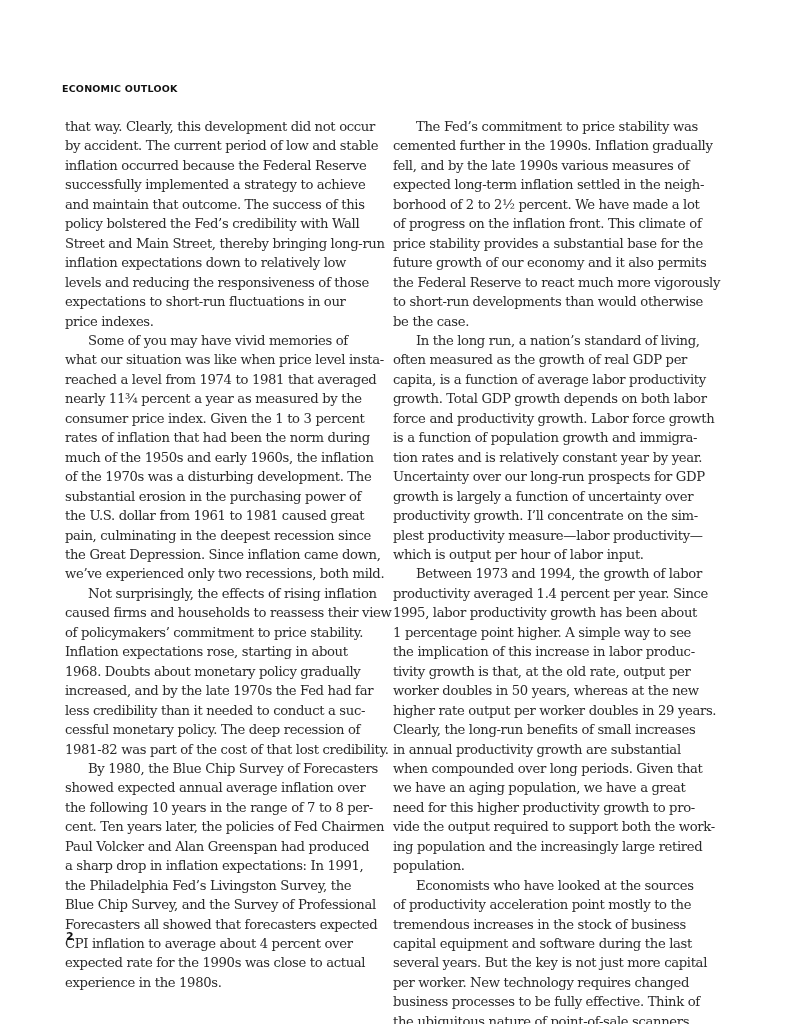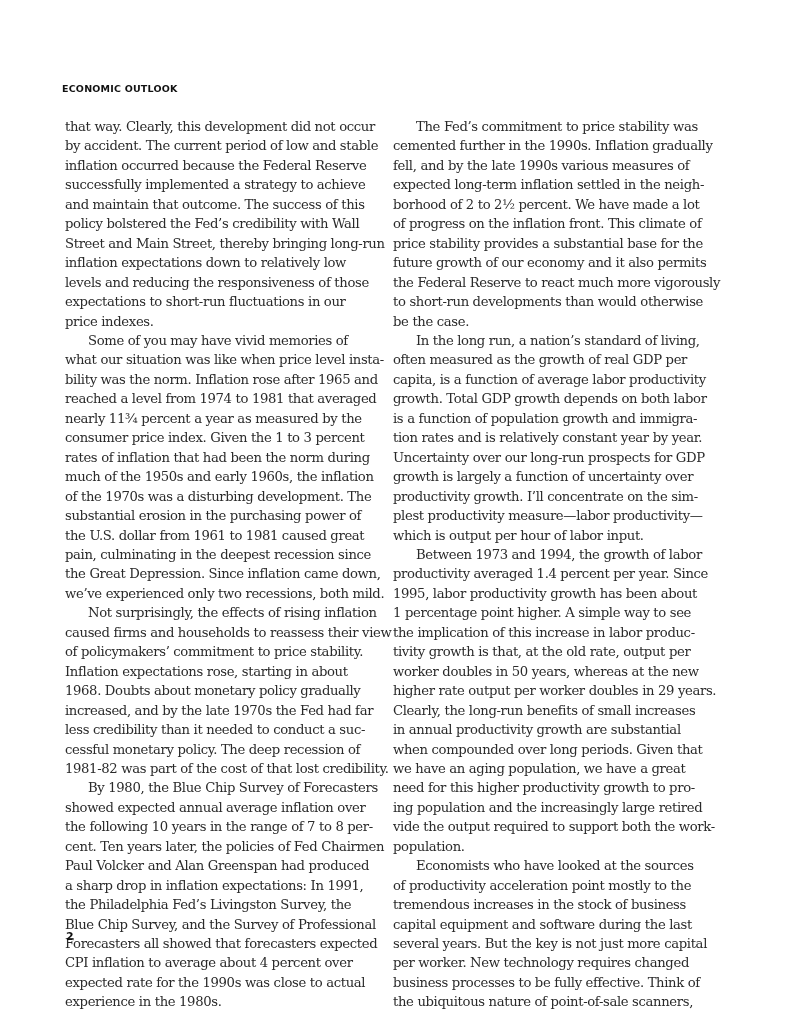--- a/index.html
+++ b/index.html
@@ -36,21 +36,20 @@
     <span class="line">successfully implemented a strategy to achieve</span>
     <span class="line">and maintain that outcome. The success of this</span>
     <span class="line">policy bolstered the Fed’s credibility with Wall</span>
     <span class="line">Street and Main Street, thereby bringing long-run</span>
     <span class="line">inflation expectations down to relatively low</span>
     <span class="line">levels and reducing the responsiveness of those</span>
     <span class="line">expectations to short-run fluctuations in our</span>
     <span class="line">price indexes.</span>
     <span class="line indent">Some of you may have vivid memories of</span>
     <span class="line">what our situation was like when price level insta-</span>
-    <span class="line">bility was the norm. Inflation rose after 1965 and</span>
     <span class="line">reached a level from 1974 to 1981 that averaged</span>
     <span class="line">nearly 11¾ percent a year as measured by the</span>
     <span class="line">consumer price index. Given the 1 to 3 percent</span>
     <span class="line">rates of inflation that had been the norm during</span>
     <span class="line">much of the 1950s and early 1960s, the inflation</span>
     <span class="line">of the 1970s was a disturbing development. The</span>
     <span class="line">substantial erosion in the purchasing power of</span>
     <span class="line">the U.S. dollar from 1961 to 1981 caused great</span>
     <span class="line">pain, culminating in the deepest recession since</span>
     <span class="line">the Great Depression. Since inflation came down,</span>
@@ -86,42 +85,43 @@
     <span class="line">of progress on the inflation front. This climate of</span>
     <span class="line">price stability provides a substantial base for the</span>
     <span class="line">future growth of our economy and it also permits</span>
     <span class="line">the Federal Reserve to react much more vigorously</span>
     <span class="line">to short-run developments than would otherwise</span>
     <span class="line">be the case.</span>
     <span class="line indent">In the long run, a nation’s standard of living,</span>
     <span class="line">often measured as the growth of real GDP per</span>
     <span class="line">capita, is a function of average labor productivity</span>
     <span class="line">growth. Total GDP growth depends on both labor</span>
+    <span class="line">force and productivity growth. Labor force growth</span>
     <span class="line">is a function of population growth and immigra-</span>
     <span class="line">tion rates and is relatively constant year by year.</span>
     <span class="line">Uncertainty over our long-run prospects for GDP</span>
     <span class="line">growth is largely a function of uncertainty over</span>
     <span class="line">productivity growth. I’ll concentrate on the sim-</span>
     <span class="line">plest productivity measure—labor productivity—</span>
     <span class="line">which is output per hour of labor input.</span>
     <span class="line indent">Between 1973 and 1994, the growth of labor</span>
     <span class="line">productivity averaged 1.4 percent per year. Since</span>
     <span class="line">1995, labor productivity growth has been about</span>
     <span class="line">1 percentage point higher. A simple way to see</span>
     <span class="line">the implication of this increase in labor produc-</span>
     <span class="line">tivity growth is that, at the old rate, output per</span>
     <span class="line">worker doubles in 50 years, whereas at the new</span>
     <span class="line">higher rate output per worker doubles in 29 years.</span>
     <span class="line">Clearly, the long-run benefits of small increases</span>
     <span class="line">in annual productivity growth are substantial</span>
     <span class="line">when compounded over long periods. Given that</span>
     <span class="line">we have an aging population, we have a great</span>
     <span class="line">need for this higher productivity growth to pro-</span>
+    <span class="line">vide the output required to support both the work-</span>
     <span class="line">ing population and the increasingly large retired</span>
-    <span class="line">vide the output required to support both the work-</span>
     <span class="line">population.</span>
     <span class="line indent">Economists who have looked at the sources</span>
     <span class="line">of productivity acceleration point mostly to the</span>
     <span class="line">tremendous increases in the stock of business</span>
     <span class="line">capital equipment and software during the last</span>
     <span class="line">several years. But the key is not just more capital</span>
     <span class="line">per worker. New technology requires changed</span>
     <span class="line">business processes to be fully effective. Think of</span>
     <span class="line">the ubiquitous nature of point-of-sale scanners,</span>
   </div>

